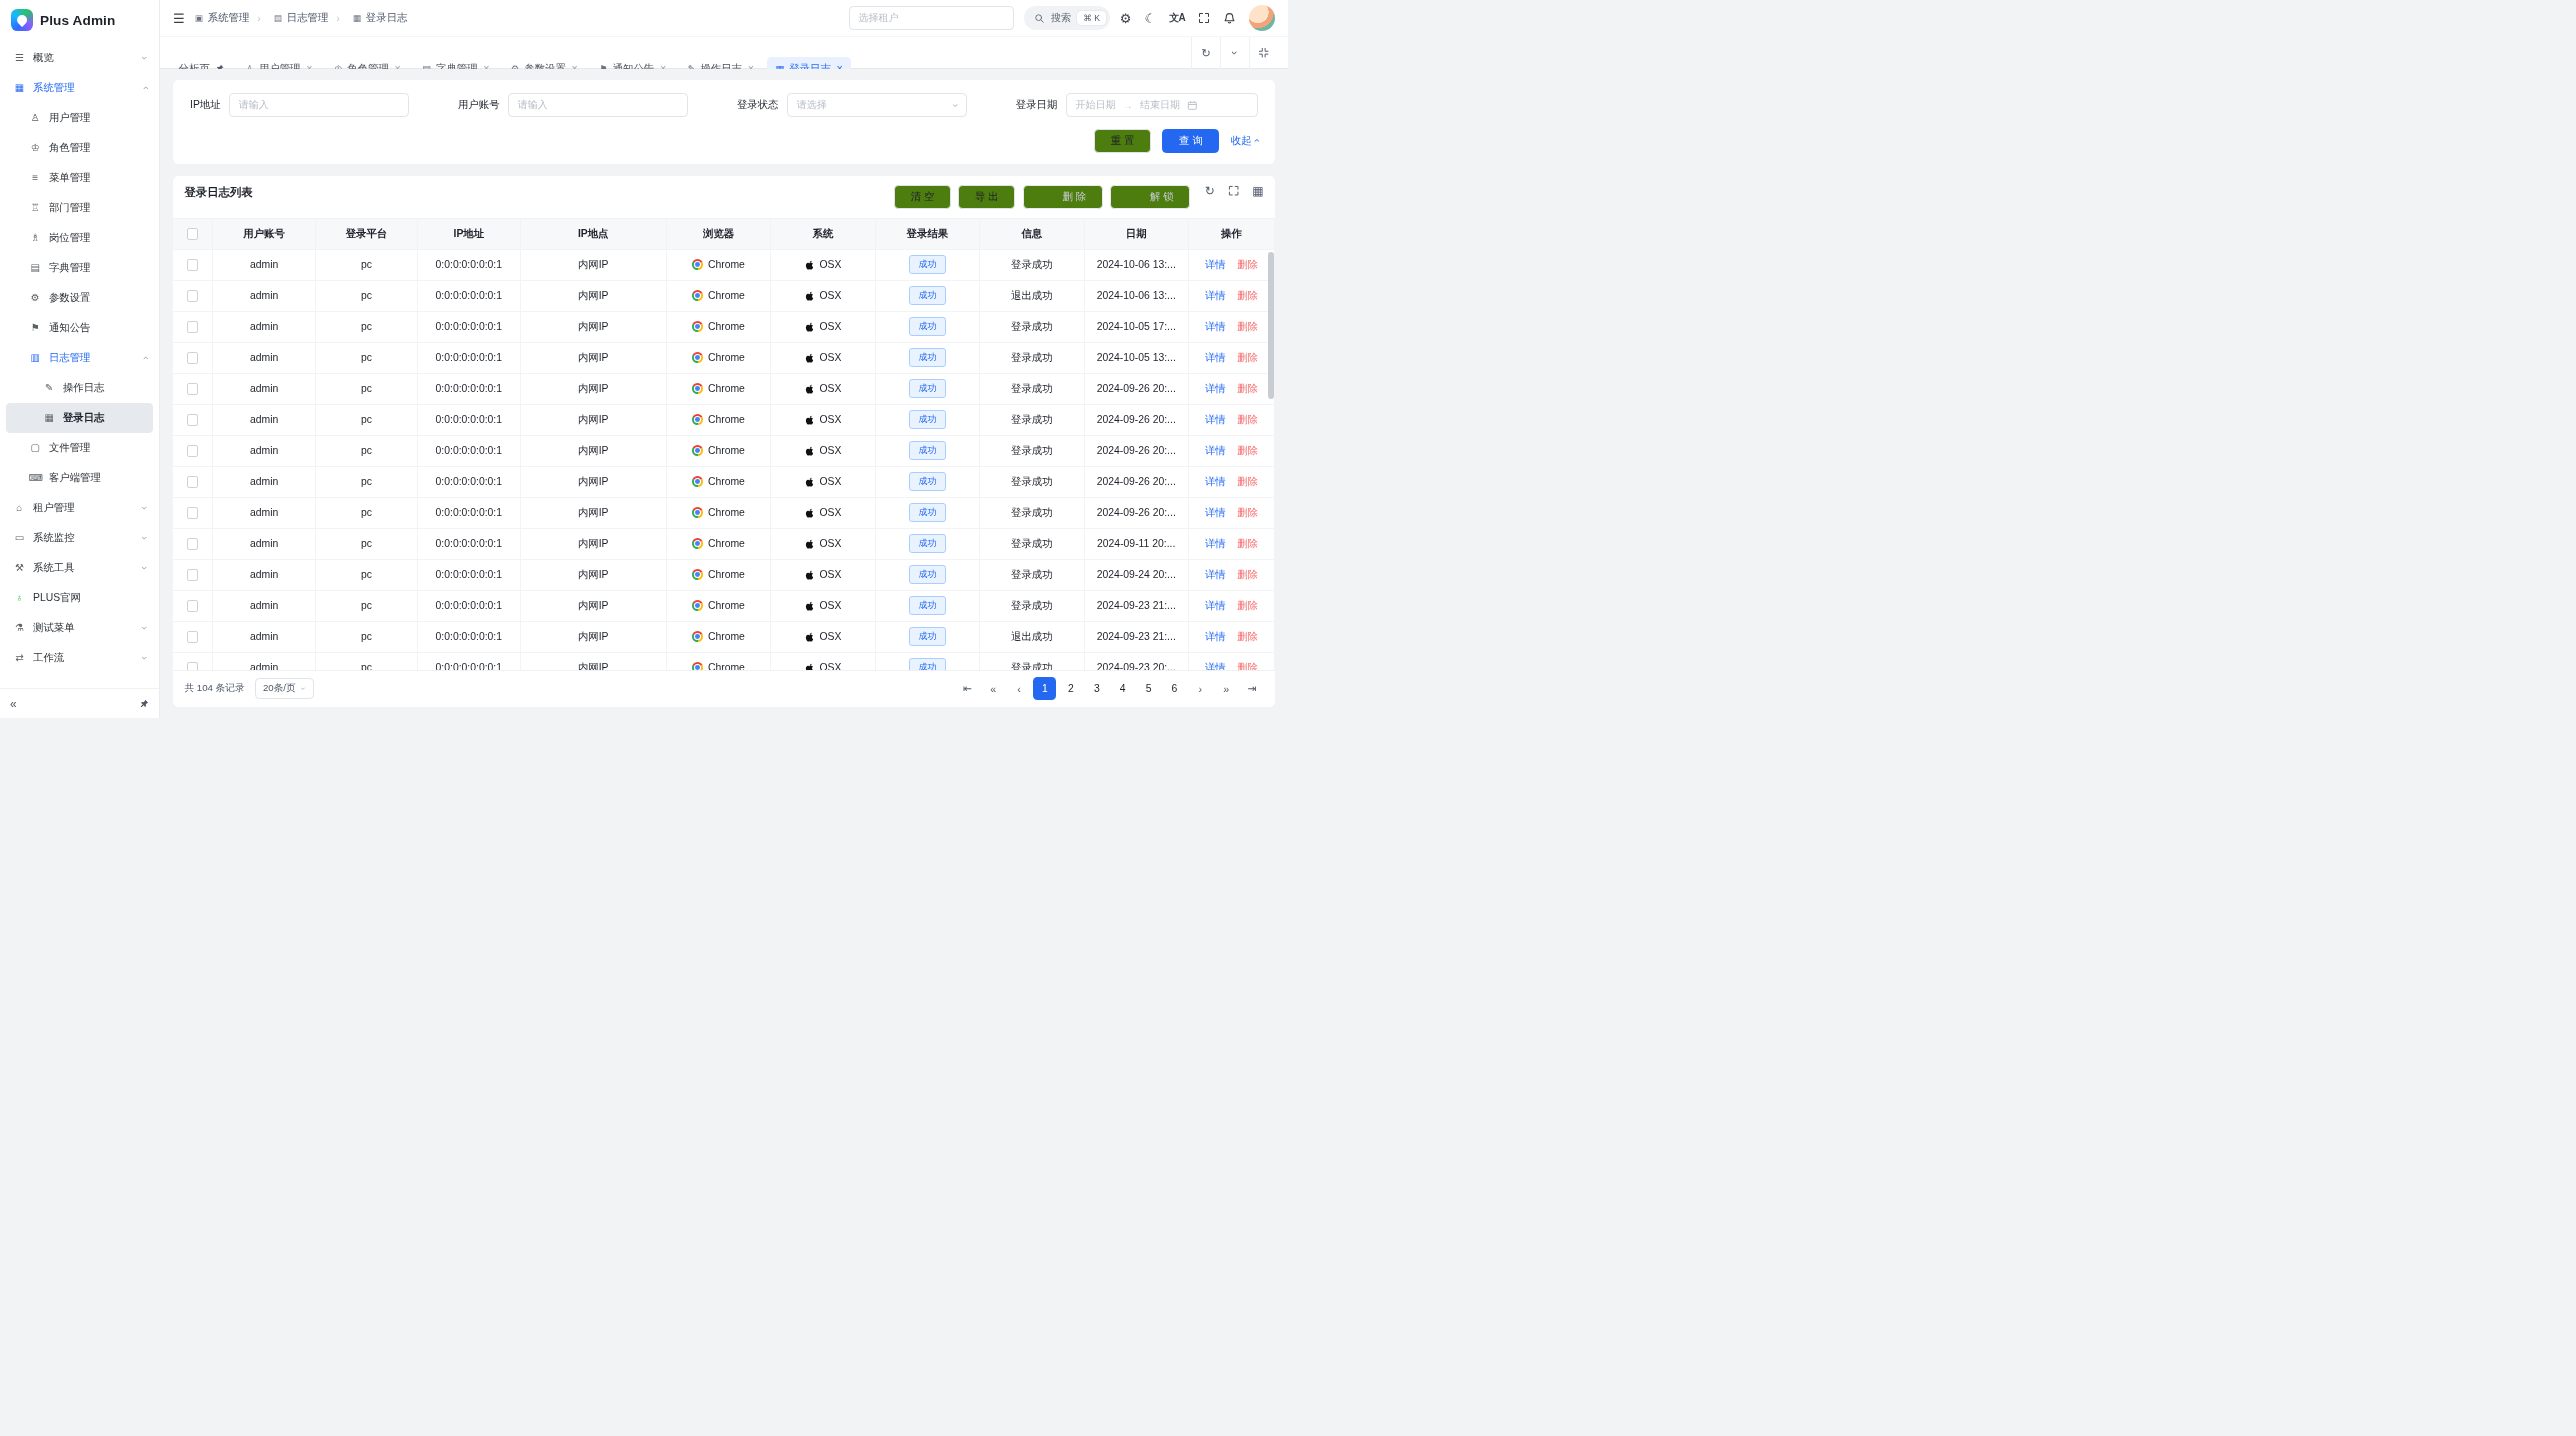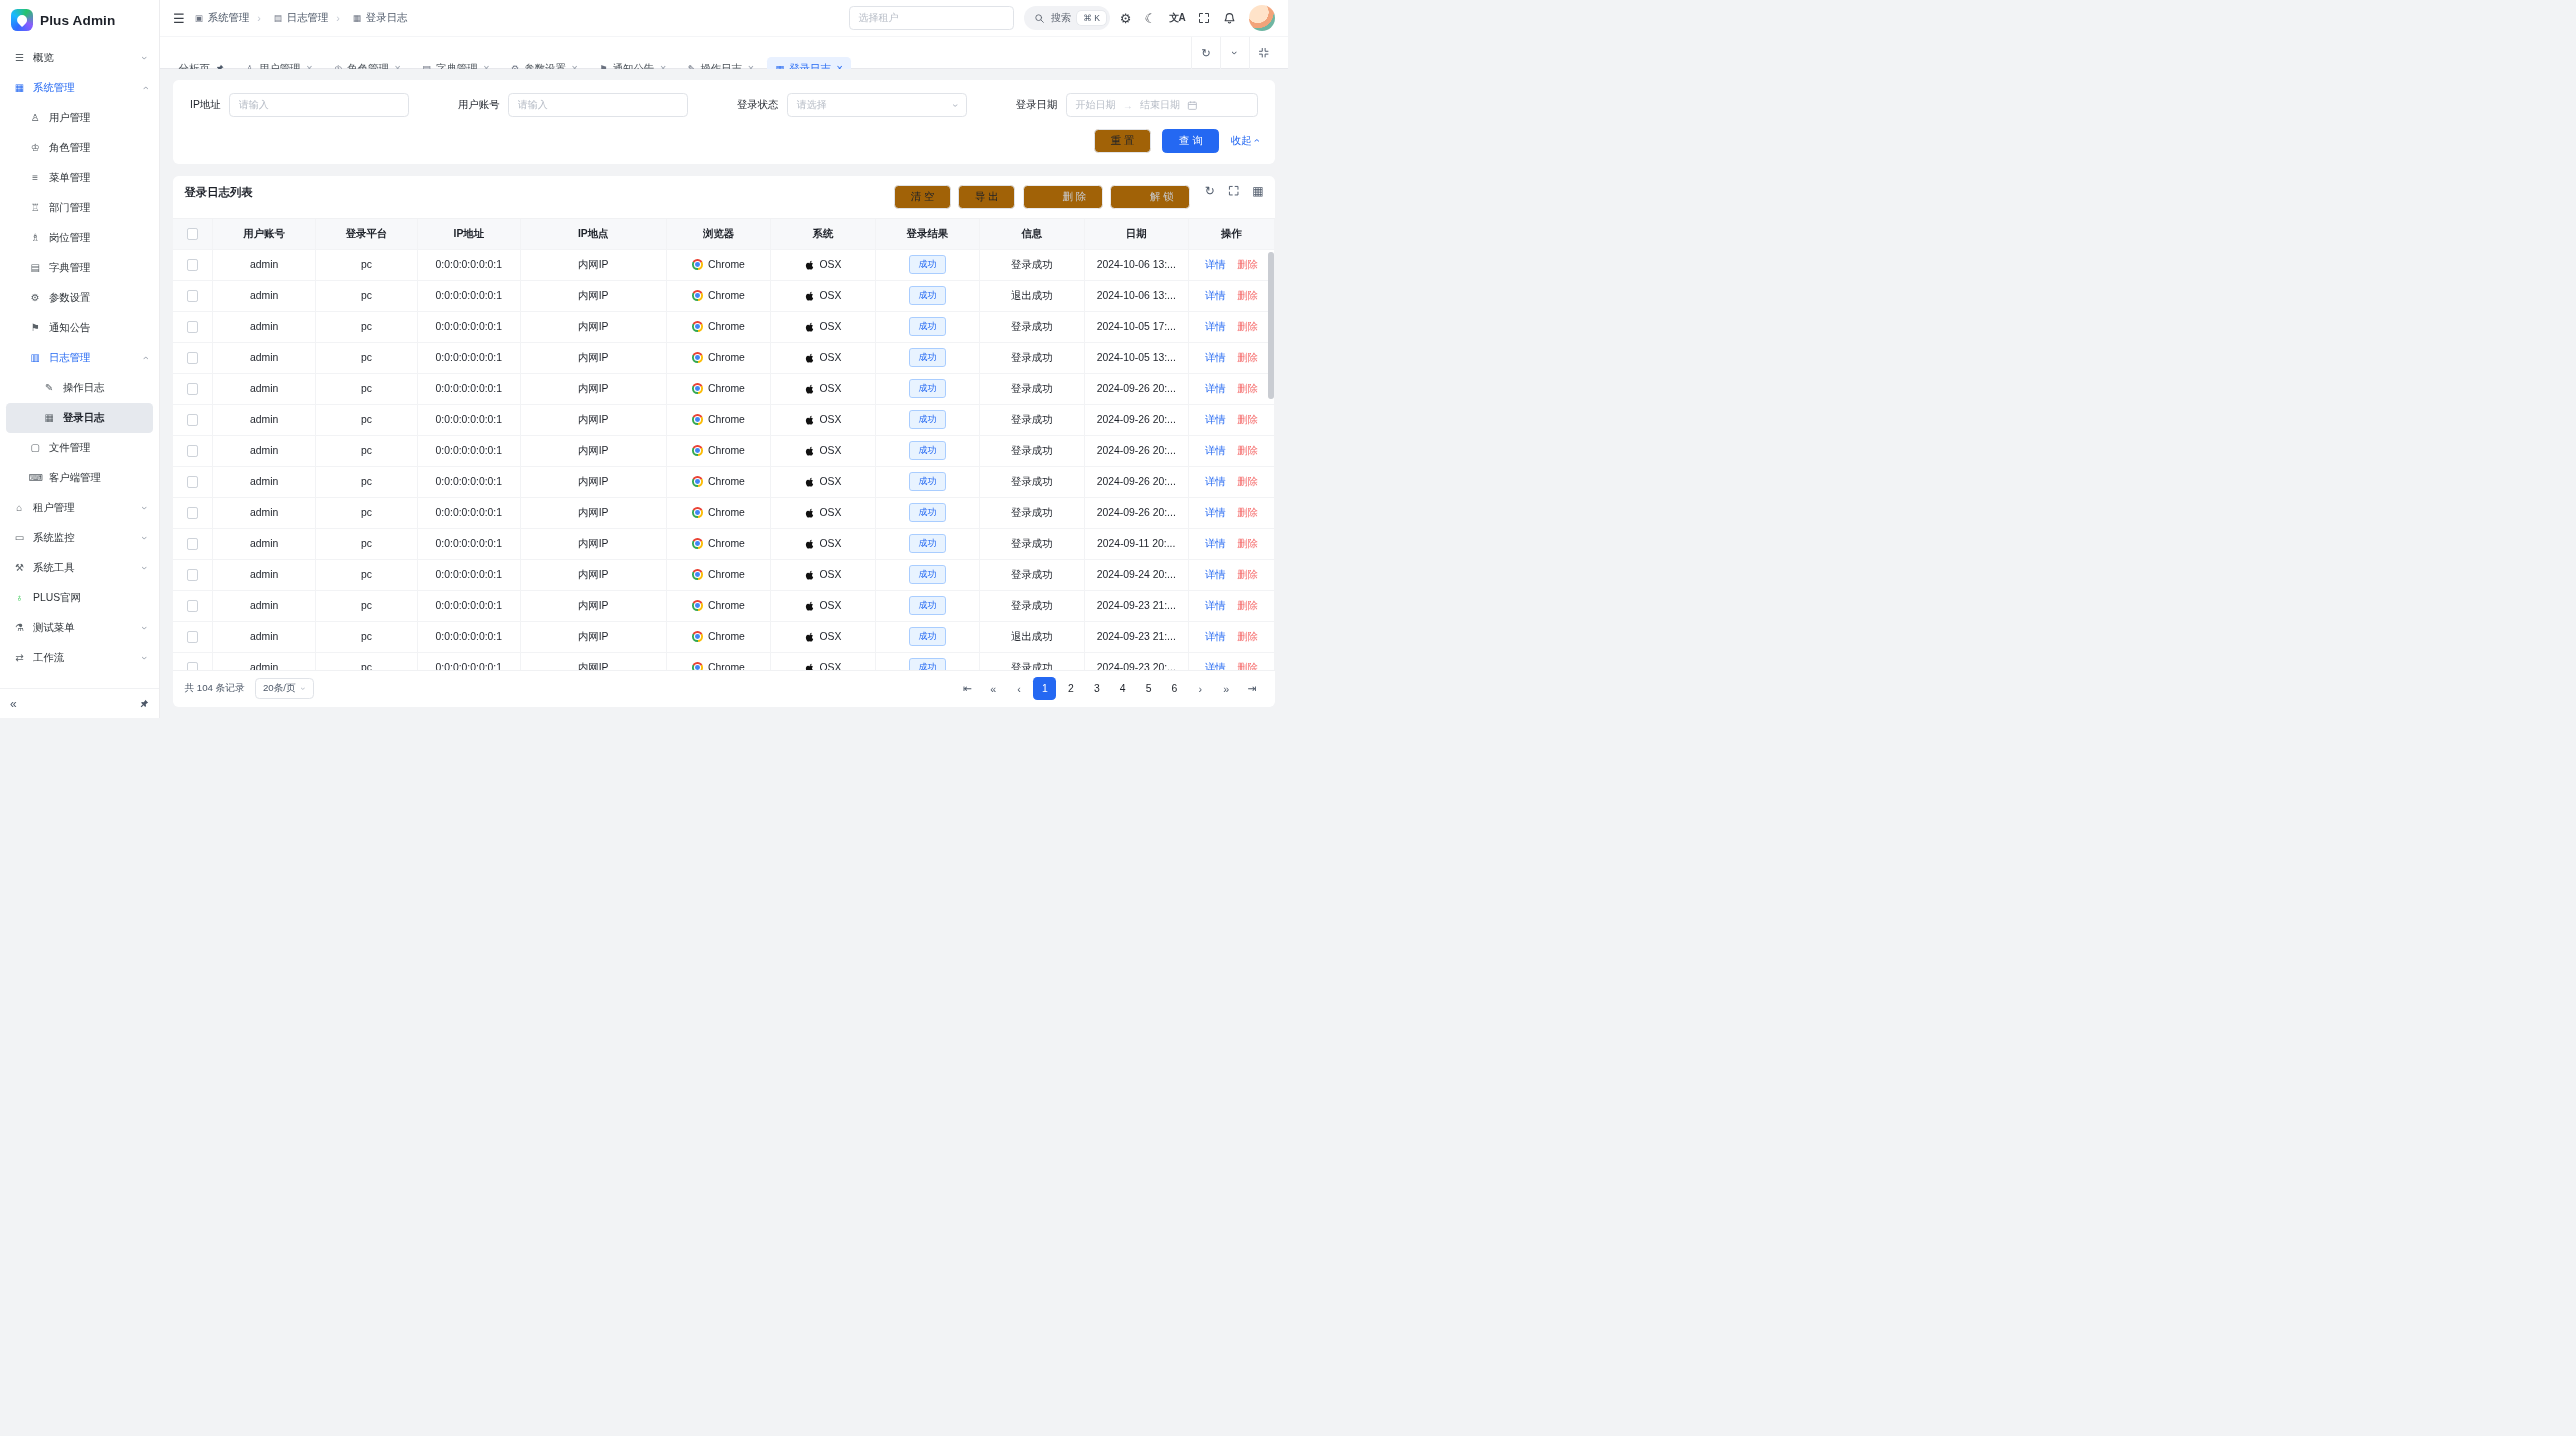--- a/index.html
+++ b/index.html
@@ -74,21 +74,21 @@
   .filter-row{display:flex;align-items:center;justify-content:space-between;gap:10px;}
   .fgroup{display:flex;align-items:center;gap:8.6px;font-size:10.4px;color:var(--text);}
   .control{height:24px;border:0.7px solid var(--border);border-radius:4.3px;background:#fff;font-size:10px;}
   input.control{width:180px;padding:0 8.6px;color:var(--text);outline:none;font-family:Liberation Mono, monospace;}
   input.control::placeholder{color:#b6bcc6;}
   .select-control{width:180px;display:flex;align-items:center;justify-content:space-between;padding:0 8.6px;color:#b6bcc6;cursor:pointer;}
   .sel-chev{color:#b6bcc6;}
   .date-control{width:192px;display:flex;align-items:center;gap:7.2px;padding:0 8.6px;color:#b6bcc6;cursor:pointer;}
   .date-arrow{color:#cfd3da;}
   .filter-actions{display:flex;align-items:center;justify-content:flex-end;gap:11.4px;margin-top:11.4px;}
-  .btn{height:24px;padding:0 15.7px;border-radius:4.3px;font-size:10.4px;border:0.7px solid var(--border);background:#a16207;color:var(--text);cursor:pointer;font-family:inherit;}
+  .btn{height:24px;padding:0 15.7px;border-radius:4.3px;font-size:10.4px;border:0.7px solid var(--border);background:#4d7c0f;color:var(--text);cursor:pointer;font-family:inherit;}
   .btn.primary{background:var(--primary);border-color:var(--primary);color:#fff;}
   .btn.disabled{color:#c9cdd4;border-color:#e9eaee;cursor:not-allowed;padding-left:39px;}
   .link-collapse{color:var(--primary);font-size:10.4px;display:flex;align-items:center;gap:2.9px;cursor:pointer;}
 
   
   .table-card{flex:1;min-height:0;display:flex;flex-direction:column;overflow:hidden;}
   .card-toolbar{display:flex;align-items:flex-start;gap:7.2px;padding:9.3px 11.4px;flex:none;}
   .list-title{font-size:11.4px;font-weight:600;margin:0;flex:1;}
   .toolbar-actions{display:flex;gap:7.2px;}
   .toolbar-icons{display:flex;align-items:center;gap:13px;margin-left:7.2px;color:#4e5969;}

